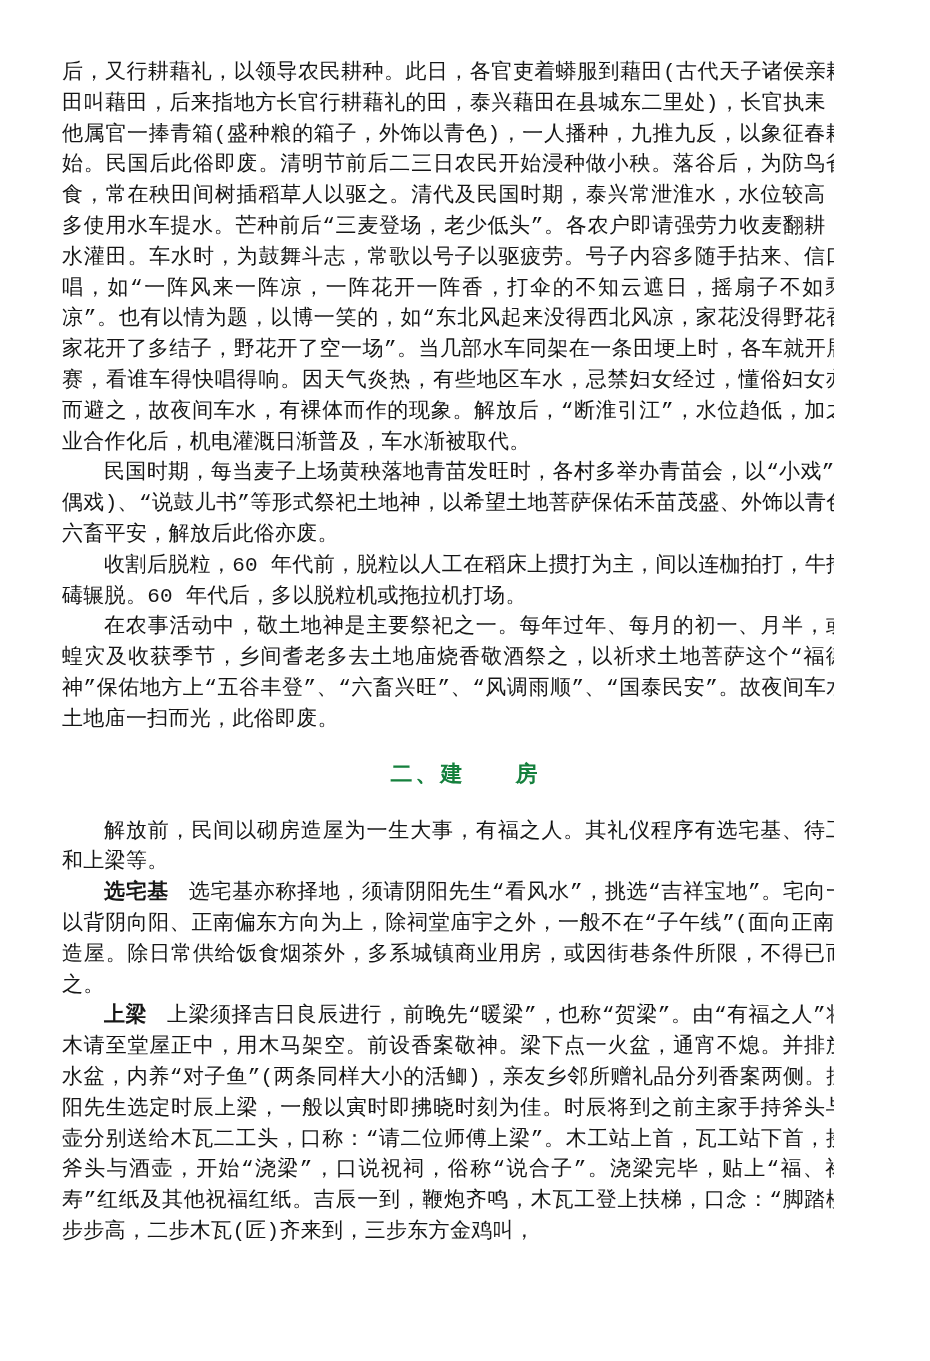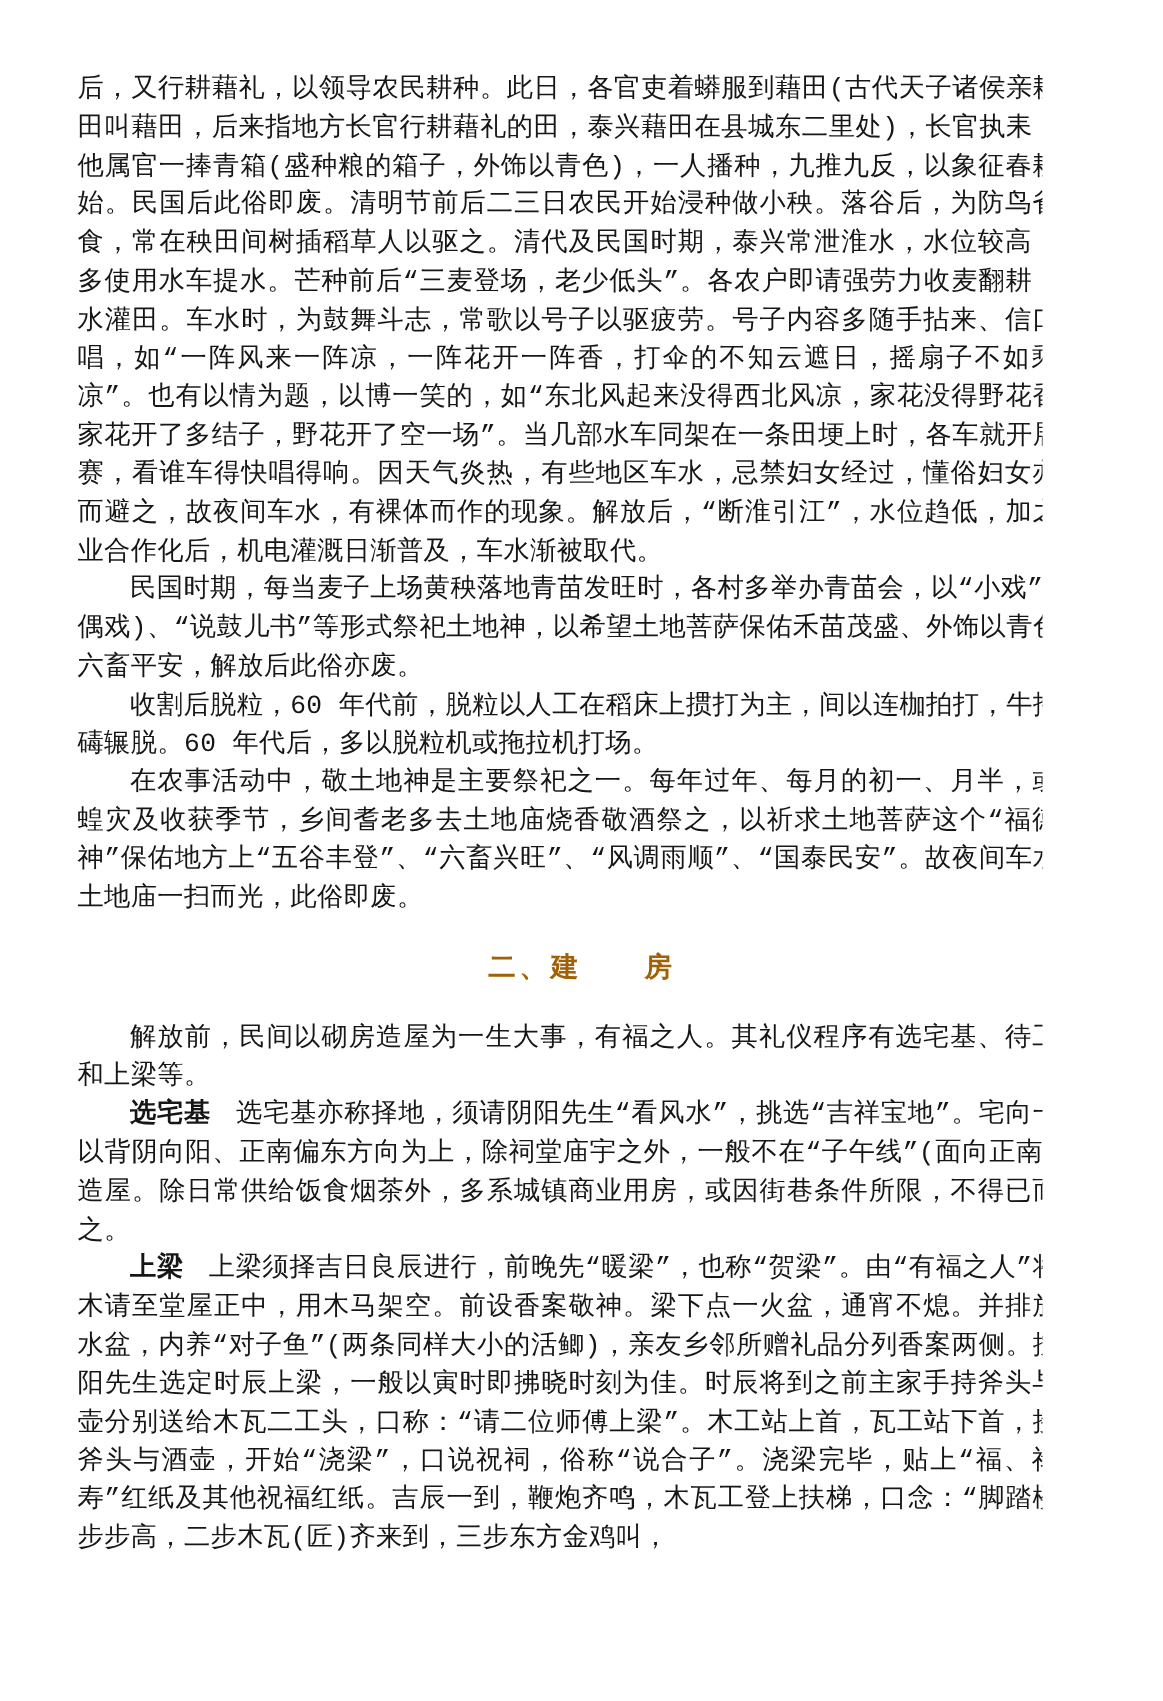--- a/index.html
+++ b/index.html
@@ -33,21 +33,21 @@
   }
   .para.no-indent {
     text-indent: 0;
   }
   .heading {
     margin: 23px 0 28px 0;
     font-size: 22px;
     font-weight: bold;
     text-align: center;
     letter-spacing: 3px;
-    color: #a16207;
+    color: #15803d;
   }
   .term {
     font-weight: bold;
     margin-right: 0.95em;
     margin-top: 30px;
   }
 </style>
 </head>
 <body>
 

